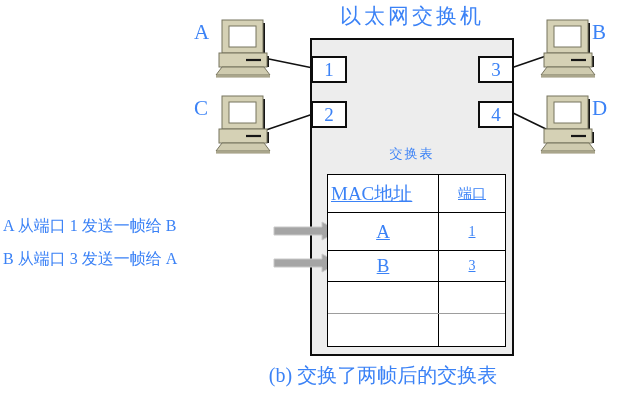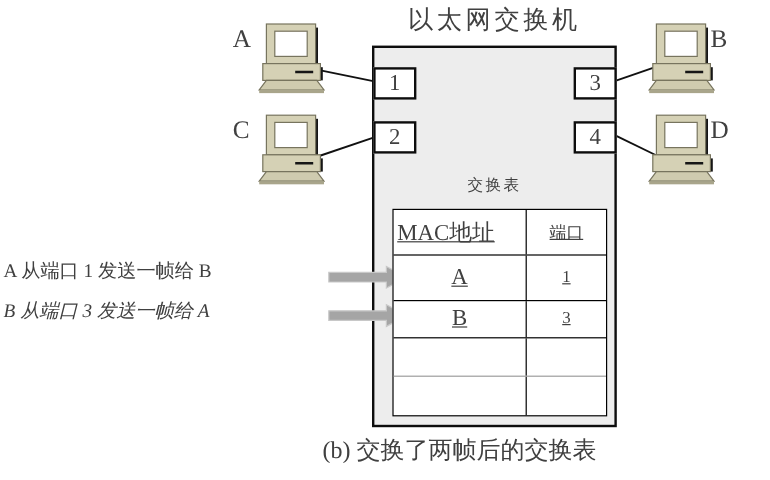--- a/index.html
+++ b/index.html
@@ -1,18 +1,18 @@
 <!DOCTYPE html>
 <html style="--switch-fill: #ededed; --pc-beige: #d5d1b5; --pc-outline: #77745e; --arrow-gray: #a5a5a5; --wire-black: #111111;"><head>
 <meta charset="utf-8">
 <style>
   html,body{margin:0;padding:0;background:#fff;}
   .canvas{
     position:relative;width:642px;height:400px;background:#fff;overflow:hidden;
-    font-family:"Liberation Serif","DejaVu Serif",serif;color:#404040;
+    font-family:"Liberation Serif","DejaVu Serif",serif;color:#3b82f6;
   }
   
   .diagram-title{
     position:absolute;left:310px;top:2px;width:204px;text-align:center;
     font-size:21px;letter-spacing:3px;white-space:nowrap;
   }
   .caption{
     position:absolute;left:228px;top:362px;width:310px;text-align:center;
     font-size:20px;white-space:nowrap;
   }
@@ -60,21 +60,21 @@
   .pc-a{left:215px;top:18px;}
   .pc-b{left:540px;top:18px;}
   .pc-c{left:215px;top:94px;}
   .pc-d{left:540px;top:94px;}
   .pc-label{position:absolute;top:4px;font-size:21px;line-height:1;}
   .pc-a .pc-label,.pc-c .pc-label{left:-21px;}
   .pc-b .pc-label,.pc-d .pc-label{left:52px;}
   
   .ann{position:absolute;left:3px;font-size:16px;white-space:nowrap;}
   .ann-1{top:216px;}
-  .ann-2{top:249px;font-style:italic;}
+  .ann-2{top:249px;}
   
   .overlay{position:absolute;left:0;top:0;pointer-events:none;}
 </style>
 </head>
 <body>
 
 <div class="canvas">
 
   <div class="diagram-title">以太网交换机</div>
 

